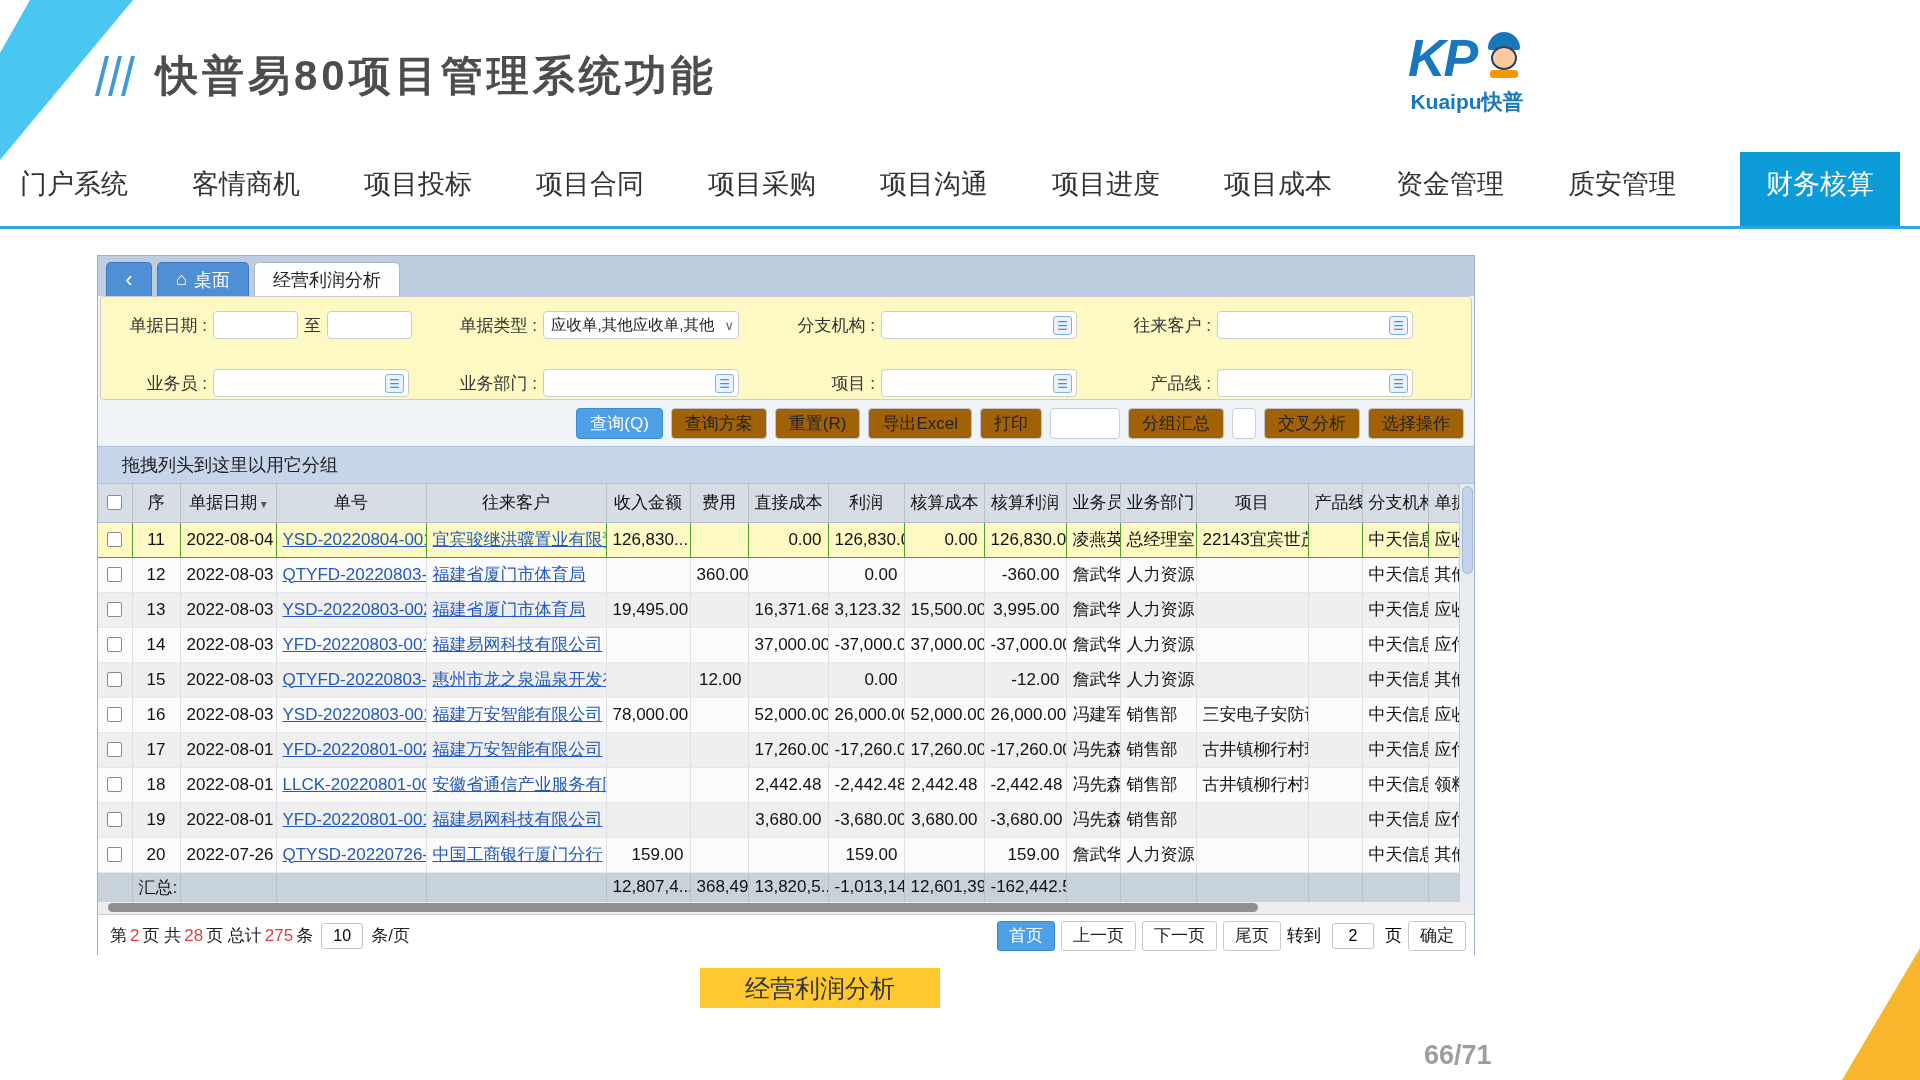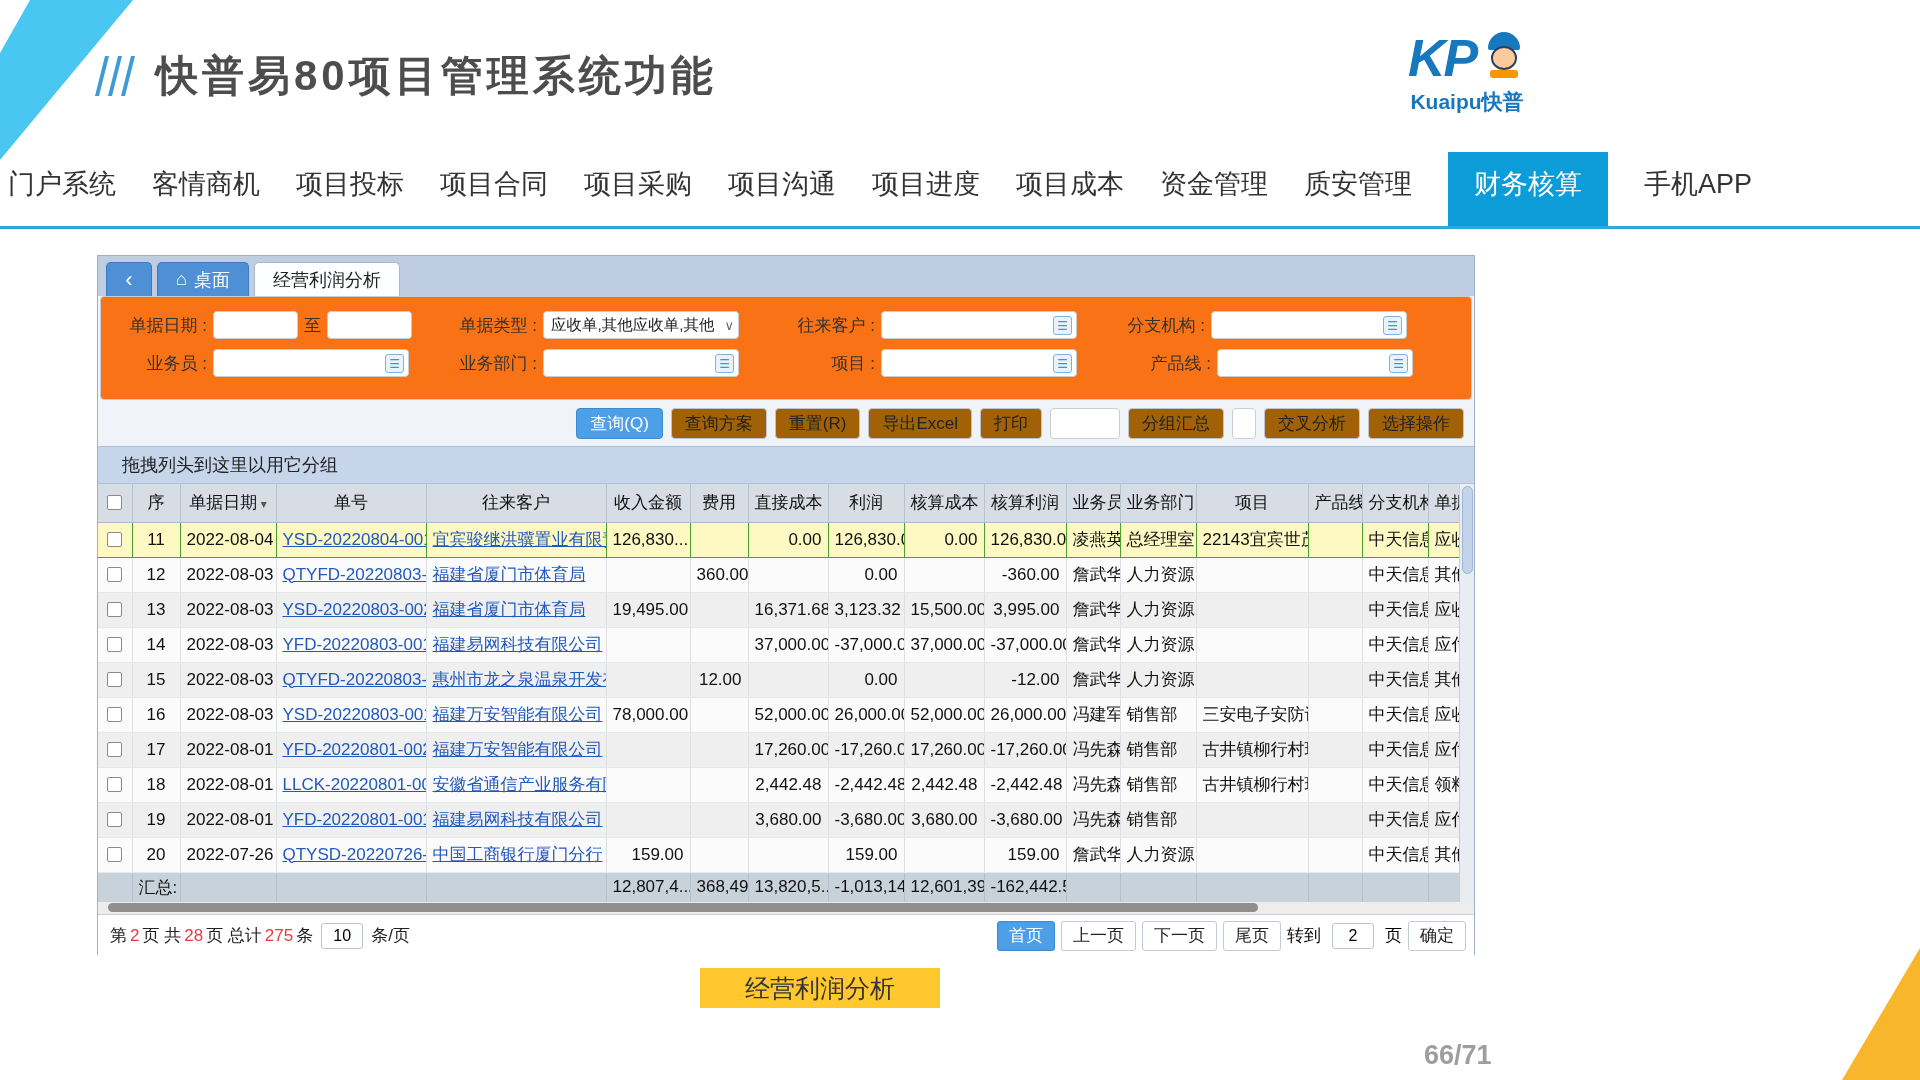--- a/index.html
+++ b/index.html
@@ -22,39 +22,39 @@
   .logo { position:absolute; right:368px; top:30px; width:170px; height:104px; text-align:center; }
   .logo-kp { font-size:52px; font-weight:bold; font-style:italic; color:#1878BE; line-height:56px; letter-spacing:-2px; display:inline-block; }
   .mascot { display:inline-block; vertical-align:top; margin-left:6px; position:relative; width:44px; height:56px; }
   .mascot .cap { position:absolute; left:6px; top:2px; width:32px; height:18px; background:#1878BE; border-radius:16px 16px 2px 2px; }
   .mascot .face { position:absolute; left:9px; top:16px; width:26px; height:24px; background:#FCCB9C; border:2px solid #27415e; border-radius:50%; }
   .mascot .scarf { position:absolute; left:8px; top:40px; width:28px; height:8px; background:#F39800; border-radius:3px; }
   .logo-text { font-size:21px; font-weight:bold; color:#1878BE; margin-top:2px; }
 
   
   .nav { position:absolute; left:0; top:143px; width:1920px; height:86px;
-    display:flex; align-items:flex-end; padding:0 8px; gap:36px;
+    display:flex; align-items:flex-end; padding:0 20px; gap:64px;
     border-bottom:3px solid #2AA9DF; }
   .nav-item { font-size:27px; color:#333; padding-bottom:24px; cursor:pointer; white-space:nowrap; }
   .nav-item.active { background:#0C9CD8; color:#fff; padding:14px 26px 24px; }
 
   
   .window { position:absolute; left:97px; top:255px; width:1378px; height:700px;
     background:#F0F3F8; border:1px solid #9FB0C6; display:flex; flex-direction:column; }
 
   .tabbar { height:40px; background:#BFCDE2; display:flex; align-items:flex-end; padding-left:8px; gap:5px; flex:none; }
   .back-btn { width:46px; height:34px; margin-bottom:0; background:#4E8FD6; border:1px solid #3D7BBE; border-bottom:none;
     border-radius:5px 5px 0 0; color:#fff; font-size:22px; display:flex; align-items:center; justify-content:center; cursor:pointer; }
   .tab { height:34px; border-radius:5px 5px 0 0; display:flex; align-items:center; padding:0 18px; font-size:18px; cursor:pointer; }
   .tab-blue { background:#4E8FD6; border:1px solid #3D7BBE; border-bottom:none; color:#fff; gap:7px; }
   .home-icon::before { content:"⌂"; font-size:18px; color:#fff; }
   .tab-active { background:#FDFEFF; border:1px solid #A9B7C8; border-bottom:none; color:#222; }
 
-  .filter-panel { height:104px; flex:none; background:#f97316; border:1px solid #C9CDD4; border-radius:4px;
-    margin:0 2px; padding:12px 0 20px 4px; display:flex; flex-direction:column; justify-content:space-between; }
+  .filter-panel { height:104px; flex:none; background:#fef9c3; border:1px solid #C9CDD4; border-radius:4px;
+    margin:0 2px; padding:12px 0 0 4px; display:flex; flex-direction:column; justify-content:space-between; }
   .frow { display:flex; align-items:center; height:32px; }
   .fcell { display:flex; align-items:center; }
   .flabel { display:inline-block; width:108px; text-align:right; font-size:17px; color:#333; padding-right:6px; white-space:nowrap; }
   .fctl { display:flex; align-items:center; gap:6px; }
   .fin { width:85px; height:28px; border:1px solid #C9CDD4; border-radius:4px; background:#fff; font-size:16px; padding:0 6px; }
   .fsep { font-size:17px; color:#333; }
   .fbox { position:relative; width:196px; height:28px; border:1px solid #C9CDD4; border-radius:4px; background:#fff;
     display:flex; align-items:center; padding:0 24px 0 7px; cursor:pointer; }
   .fval { font-size:15.5px; color:#222; white-space:nowrap; overflow:hidden; width:100%; }
   .chev { position:absolute; right:4px; top:4px; }
@@ -164,31 +164,31 @@
           </div>
           <div class="fcell cell-w2">
             <span class="flabel">单据类型 :</span>
             <div class="fctl">
               <div class="fbox">
                 <span class="fval">应收单,其他应收单,其他应付单</span>
                 <i class="chev"></i>
               </div>
             </div>
           </div>
+          <div class="fcell cell-w3">
+            <span class="flabel">分支机构 :</span>
+            <div class="fctl">
+              <div class="fbox">
+                <span class="fval"></span>
+                <i class="lkp"></i>
+              </div>
+            </div>
+          </div>
           <div class="fcell cell-w4">
             <span class="flabel">往来客户 :</span>
-            <div class="fctl">
-              <div class="fbox">
-                <span class="fval"></span>
-                <i class="lkp"></i>
-              </div>
-            </div>
-          </div>
-          <div class="fcell cell-w3">
-            <span class="flabel">分支机构 :</span>
             <div class="fctl">
               <div class="fbox">
                 <span class="fval"></span>
                 <i class="lkp"></i>
               </div>
             </div>
           </div>
         </div>
         <div class="frow">
           <div class="fcell cell-w1">

